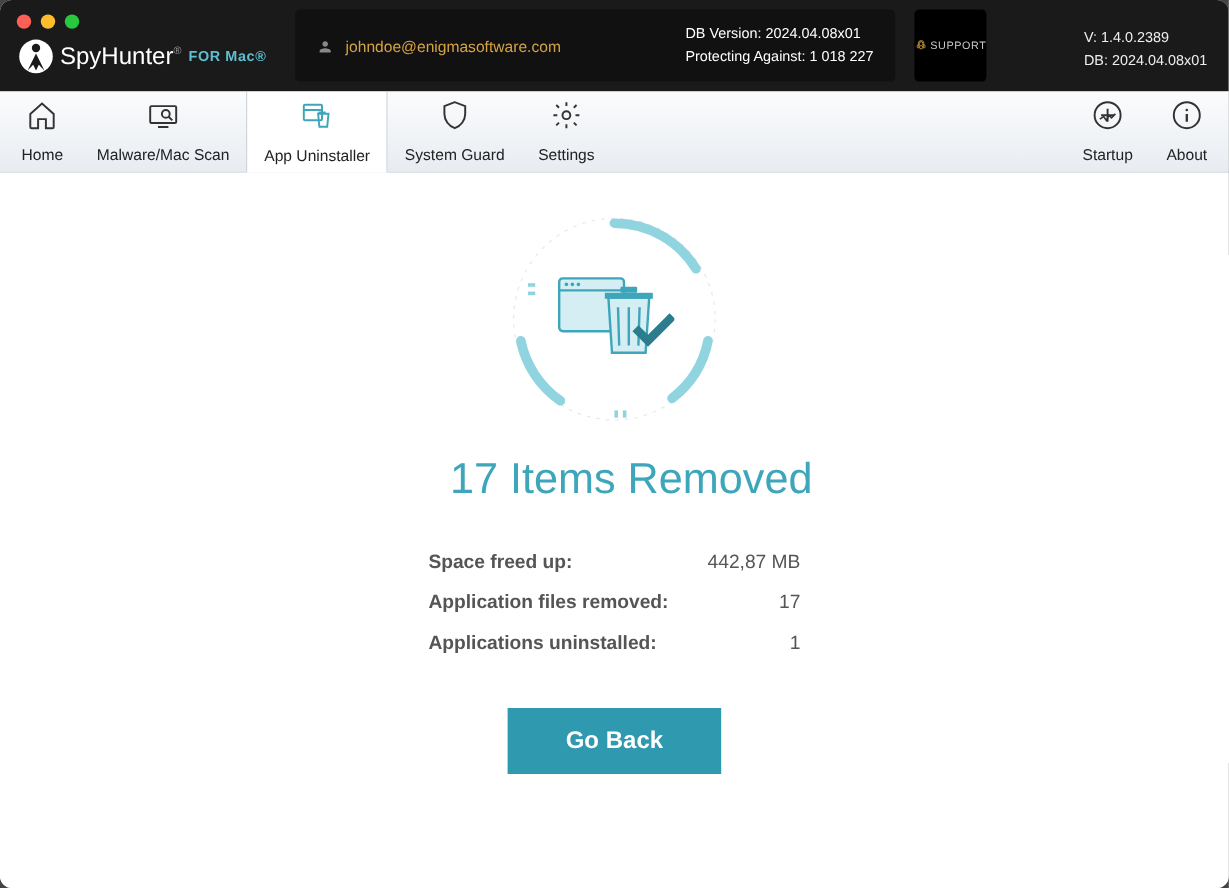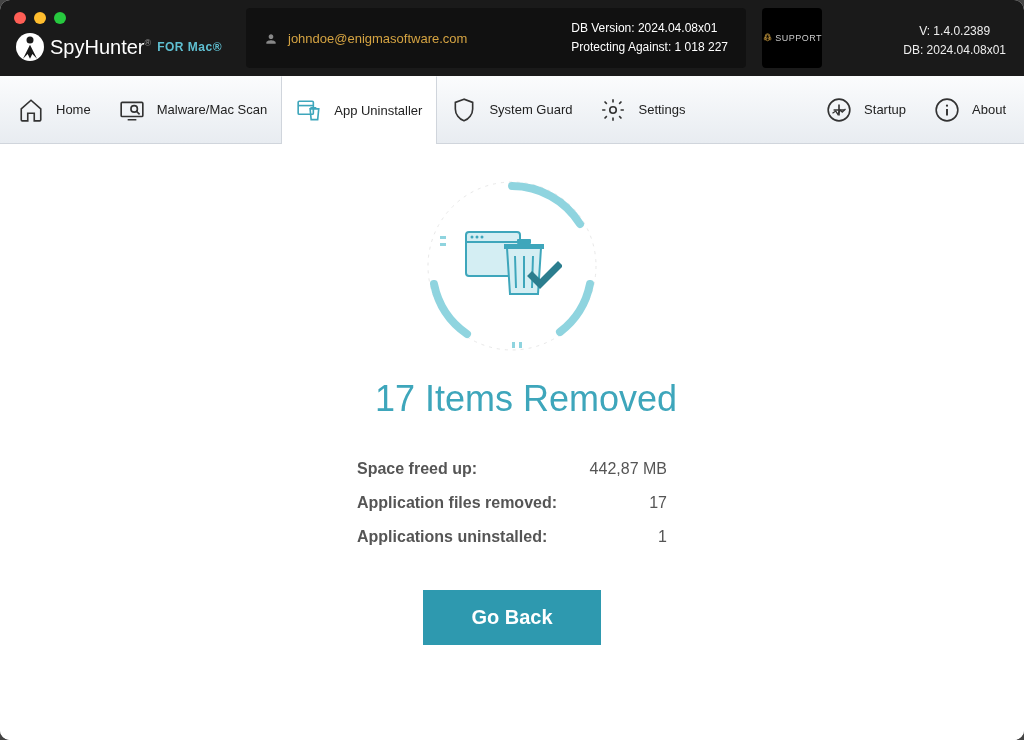--- a/index.html
+++ b/index.html
@@ -111,34 +111,34 @@
   gap: 2px;
 }
 .support-block svg { width: 22px; height: 22px; }
 .support-label { color: #ccc; font-size: 9px; letter-spacing: 0.5px; }
 .version-block {
   position: absolute;
   right: 18px;
   top: 22px;
   color: #eee;
   font-size: 12px;
-  text-align: center;
+  text-align: left;
   line-height: 1.6;
 }
 .toolbar {
   height: 68px;
   background: linear-gradient(to bottom, #fbfcfd, #e8ecf1);
   border-bottom: 1px solid #d0d5dc;
   display: flex;
   align-items: stretch;
   padding: 0 4px;
 }
 .tool-item {
   display: flex;
-  flex-direction: row;
+  flex-direction: column;
   align-items: center;
   justify-content: center;
   padding: 0 14px;
   min-width: 56px;
   cursor: pointer;
   gap: 12px;
 }
 .tool-item.active {
   background: #fff;
   border-left: 1px solid #d0d5dc;

